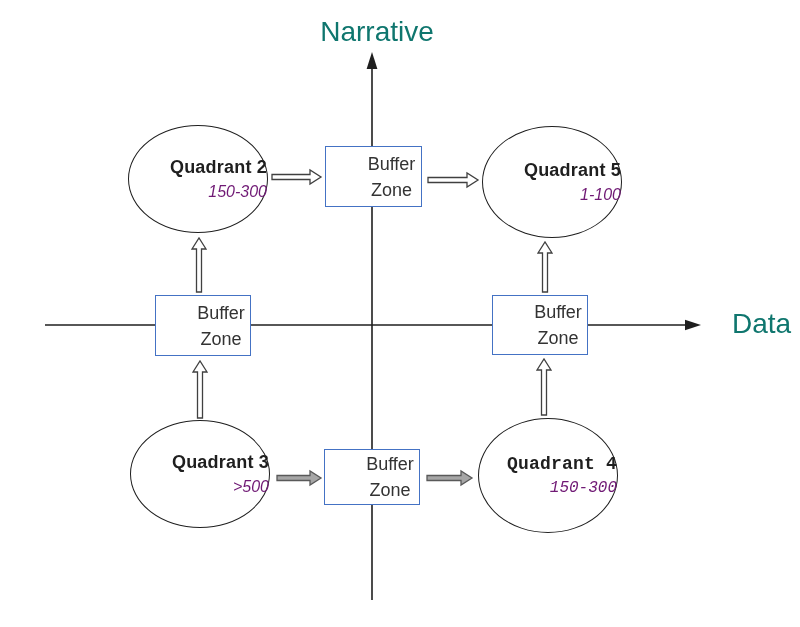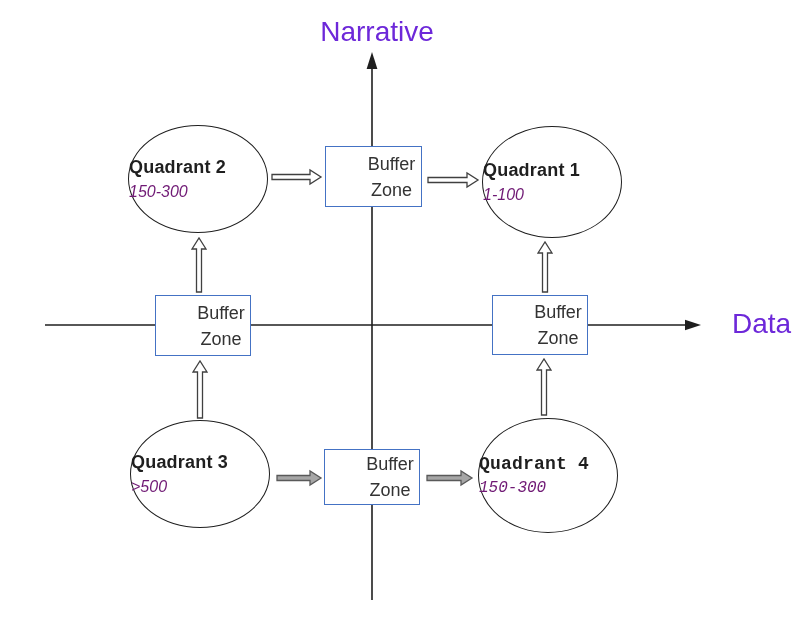--- a/index.html
+++ b/index.html
@@ -15,35 +15,35 @@
     background: #ffffff;
     overflow: hidden;
   }
   .stage svg.layer {
     position: absolute;
     left: 0;
     top: 0;
   }
   .axis-label {
     position: absolute;
-    color: #6d28d9;
+    color: #0f766e;
     font-size: 28px;
     white-space: nowrap;
   }
   .axis-label.y {
     transform: translateX(-50%);
   }
   .ellipse {
     position: absolute;
     border: 1.5px solid #1f1f1f;
     border-radius: 50%;
     background: #ffffff;
     display: flex;
     flex-direction: column;
-    align-items: flex-start;
+    align-items: flex-end;
     justify-content: center;
     gap: 5px;
     box-sizing: border-box;
     text-align: center;
   }
   .ellipse .q-name {
     font-weight: bold;
     font-size: 18px;
     color: #1f1f1f;
     letter-spacing: 0.2px;
@@ -98,21 +98,21 @@
   <div class="buffer-box" style="left:325px; top:146px; width:97px; height:61px;">Buffer
 Zone</div>
   <div class="buffer-box" style="left:155px; top:295px; width:96px; height:61px;">Buffer
 Zone</div>
   <div class="buffer-box" style="left:492px; top:295px; width:96px; height:60px;">Buffer
 Zone</div>
   <div class="buffer-box" style="left:324px; top:449px; width:96px; height:56px;">Buffer
 Zone</div>
 
   <div class="ellipse" style="left:482px; top:126px; width:140px; height:112px;">
-    <span class="q-name">Quadrant 1</span>
+    <span class="q-name">Quadrant 5</span>
     <span class="q-value">1-100</span>
   </div>
   <div class="ellipse" style="left:128px; top:125px; width:140px; height:108px;">
     <span class="q-name">Quadrant 2</span>
     <span class="q-value">150-300</span>
   </div>
   <div class="ellipse" style="left:130px; top:420px; width:140px; height:108px;">
     <span class="q-name">Quadrant 3</span>
     <span class="q-value">&gt;500</span>
   </div>

